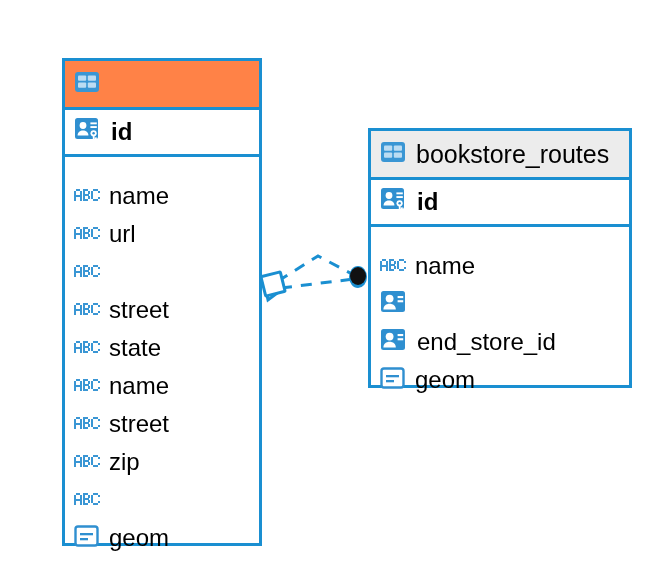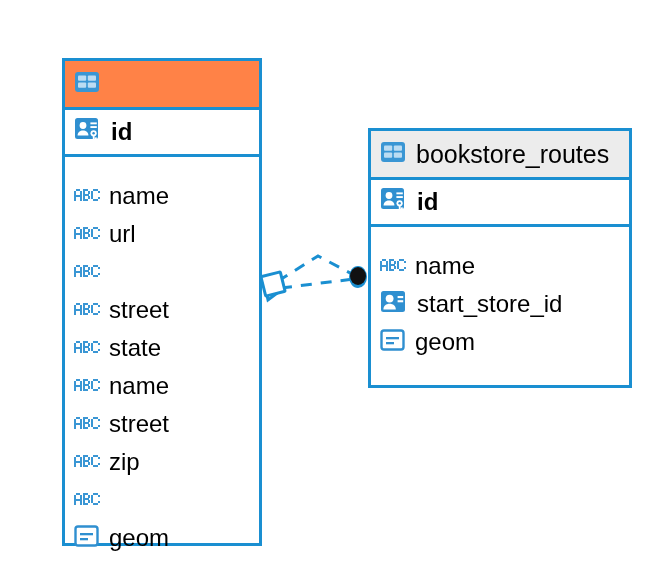--- a/index.html
+++ b/index.html
@@ -460,23 +460,34 @@
       <div class="field-row">
         <span class="icon">
           <svg width="28" height="26" viewBox="0 0 28 26" xmlns="http://www.w3.org/2000/svg">
             <rect x="1" y="2" width="24" height="21" rx="2.5" fill="#2f8fd0"></rect>
             <circle cx="9.6" cy="9.6" r="3.9" fill="#ffffff"></circle>
             <path d="M3.4 20.4c0-3.6 2.8-5.7 6.2-5.7s6.2 2.1 6.2 5.7z" fill="#ffffff"></path>
             <rect x="17.6" y="7.0" width="5.6" height="2.1" fill="#ffffff"></rect>
             <rect x="17.6" y="11.2" width="5.6" height="2.1" fill="#ffffff"></rect>
           </svg>
         </span>
-        <span class="field-label">start_store_id</span>
-      </div>
-
+      </div>
+
+      <div class="field-row">
+        <span class="icon">
+          <svg width="28" height="26" viewBox="0 0 28 26" xmlns="http://www.w3.org/2000/svg">
+            <rect x="1" y="2" width="24" height="21" rx="2.5" fill="#2f8fd0"></rect>
+            <circle cx="9.6" cy="9.6" r="3.9" fill="#ffffff"></circle>
+            <path d="M3.4 20.4c0-3.6 2.8-5.7 6.2-5.7s6.2 2.1 6.2 5.7z" fill="#ffffff"></path>
+            <rect x="17.6" y="7.0" width="5.6" height="2.1" fill="#ffffff"></rect>
+            <rect x="17.6" y="11.2" width="5.6" height="2.1" fill="#ffffff"></rect>
+          </svg>
+        </span>
+        <span class="field-label">end_store_id</span>
+      </div>
 
       <div class="field-row">
         <span class="icon">
           <svg width="26" height="24" viewBox="0 0 26 24" xmlns="http://www.w3.org/2000/svg">
             <rect x="1.5" y="2.5" width="22" height="19" rx="2.5" fill="#ffffff" stroke="#2f8fd0" stroke-width="2.4"></rect>
             <rect x="6" y="9" width="13" height="2.3" fill="#2f8fd0"></rect>
             <rect x="6" y="14" width="8" height="2.3" fill="#2f8fd0"></rect>
           </svg>
         </span>
         <span class="field-label">geom</span>

